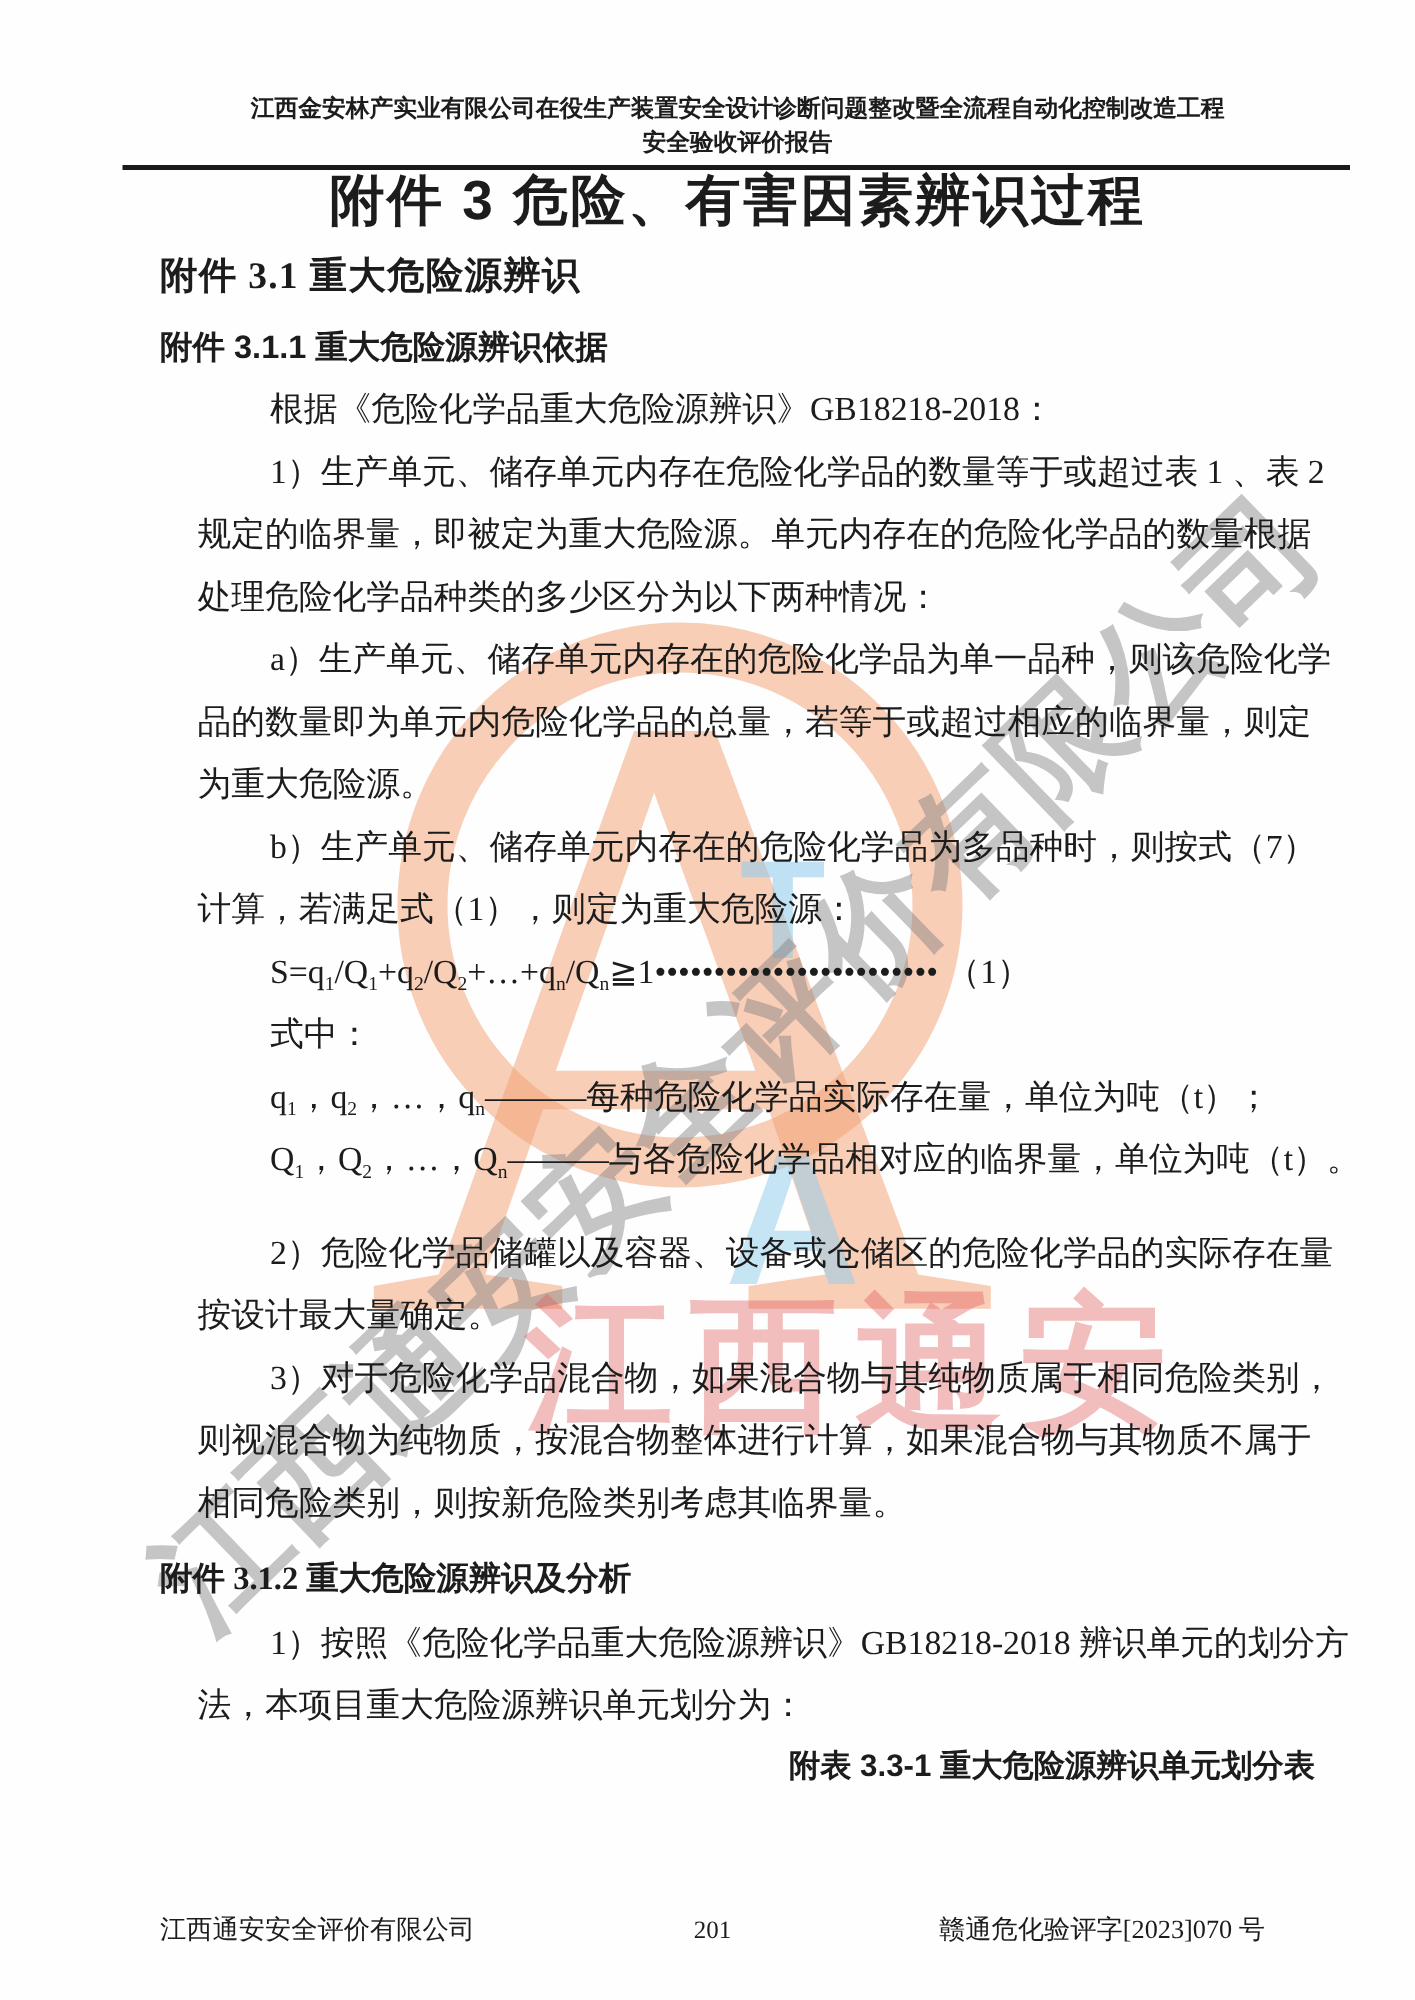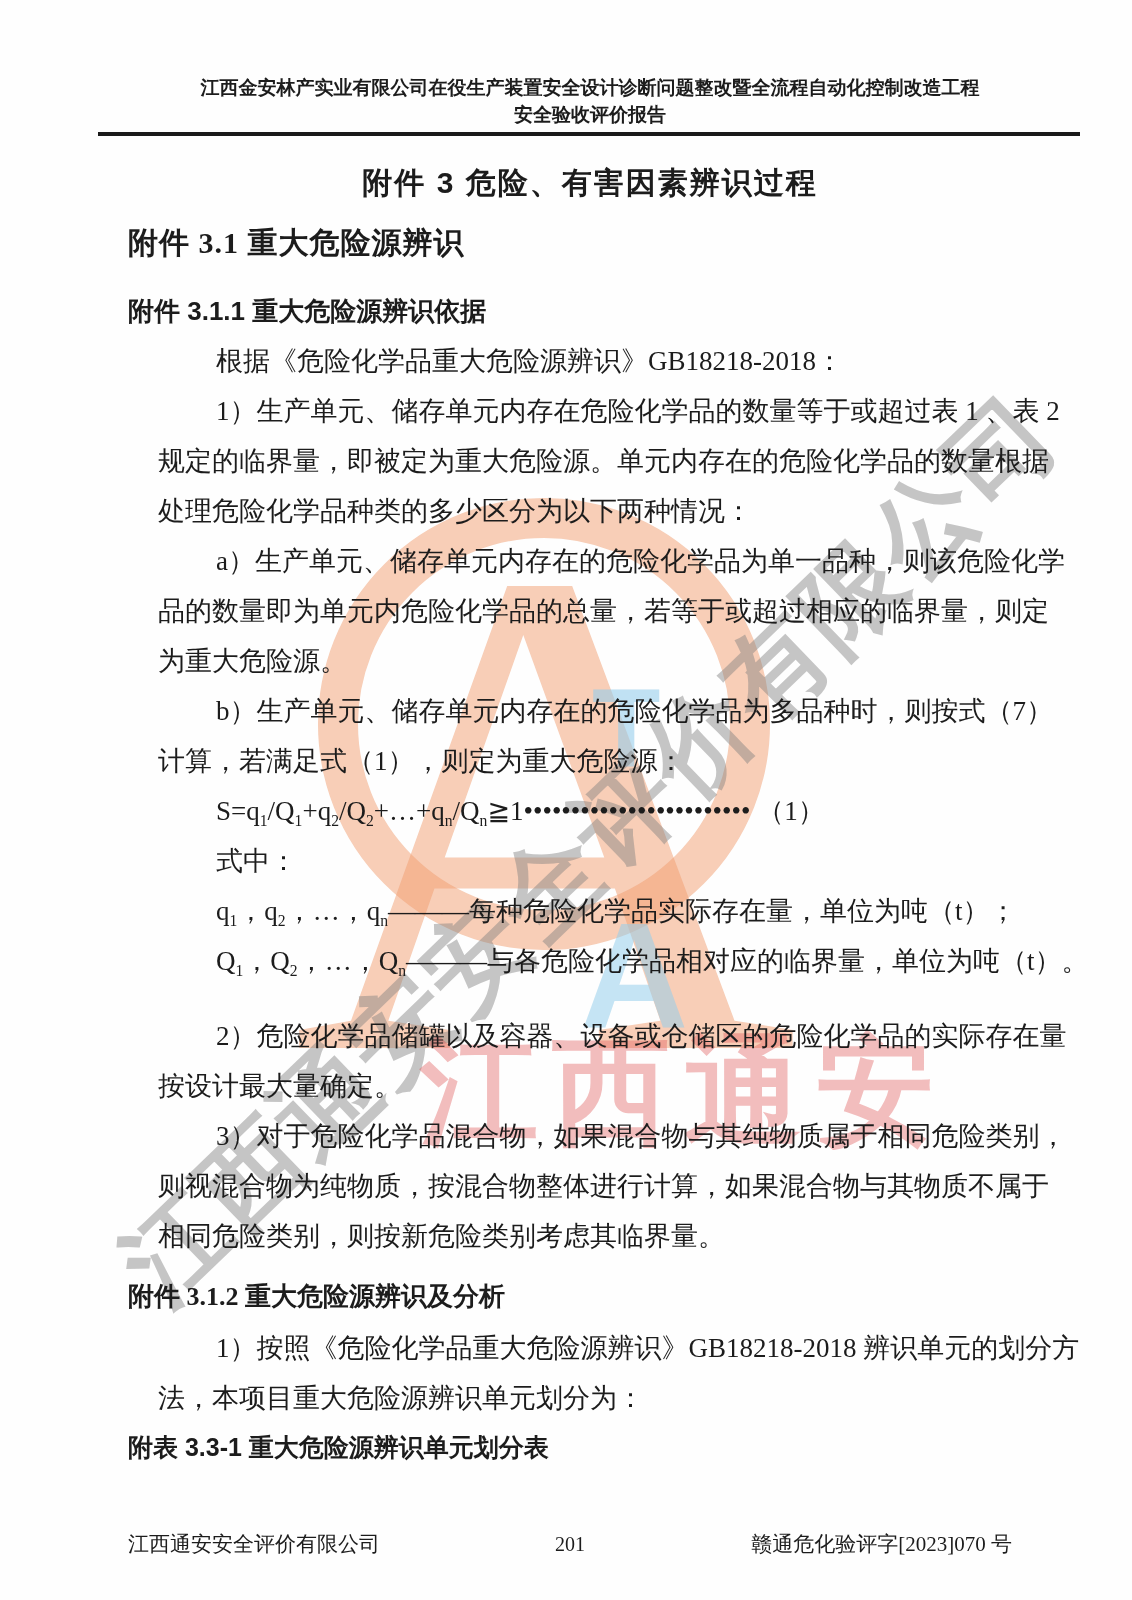--- a/index.html
+++ b/index.html
@@ -36,34 +36,34 @@
     font-family:"Liberation Sans", sans-serif; font-weight:bold; font-size:118px;
     letter-spacing:14px; white-space:nowrap; color:rgba(224,92,92,0.40);text-align:center;
   }
   .content {
     position:absolute; inset:0; z-index:2; box-sizing:border-box;
     padding:74px 80px 0 128px;
   }
   .doc-header { text-align:center; font-weight:bold; font-size:19px; line-height:27px; }
   .rule { border:none; border-top:4px solid #1a1a1a; margin:4px -28px 0 -30px; }
   .doc-title {
-    margin-top:24px; text-align:center; font-family:"Liberation Sans", sans-serif;
-    font-weight:bold; font-size:30px; line-height:46px; letter-spacing:2px;
+    margin-top:2px; text-align:center; font-family:"Liberation Sans", sans-serif;
+    font-weight:bold; font-size:44px; line-height:46px; letter-spacing:2px;
   }
   .h-kai { margin-top:16px; font-weight:bold; font-size:30px; line-height:42px; letter-spacing:1px; }
-  .h-hei { margin-top:28px; font-family:"Liberation Sans", sans-serif; font-weight:bold; font-size:26px; line-height:38px; }
+  .h-hei { margin-top:16px; font-family:"Liberation Sans", sans-serif; font-weight:bold; font-size:26px; line-height:38px; }
   .h-hei-2 { margin-top:17px;font-family:Liberation Serif, serif; }
   .line { font-size:27px; line-height:50px; height:50px; white-space:nowrap;margin-left:30px; }
   .first { margin-top:6px; }
   .indent { padding-left:58px; }
   .gap-top { margin-top:25px;text-align:right; }
   .small-gap-top { margin-top:7px; }
   sub { font-size:0.58em; }
   .caption {
-    margin-top:5px; text-align:left; font-family:"Liberation Sans", sans-serif;
+    margin-top:5px; text-align:right; font-family:"Liberation Sans", sans-serif;
     font-weight:bold; font-size:25px; line-height:38px;
   }
   .page-footer {
     position:absolute; z-index:2; left:128px; right:120px; top:1482px;
     display:flex; align-items:baseline; font-size:21px; line-height:28px;
   }
   .page-footer .fl { flex:1; text-align:left; }
   .page-footer .fc { flex:1; text-align:center; font-size:20px;margin-top:48px; }
   .page-footer .fr { flex:1; text-align:right; }
 </style>

